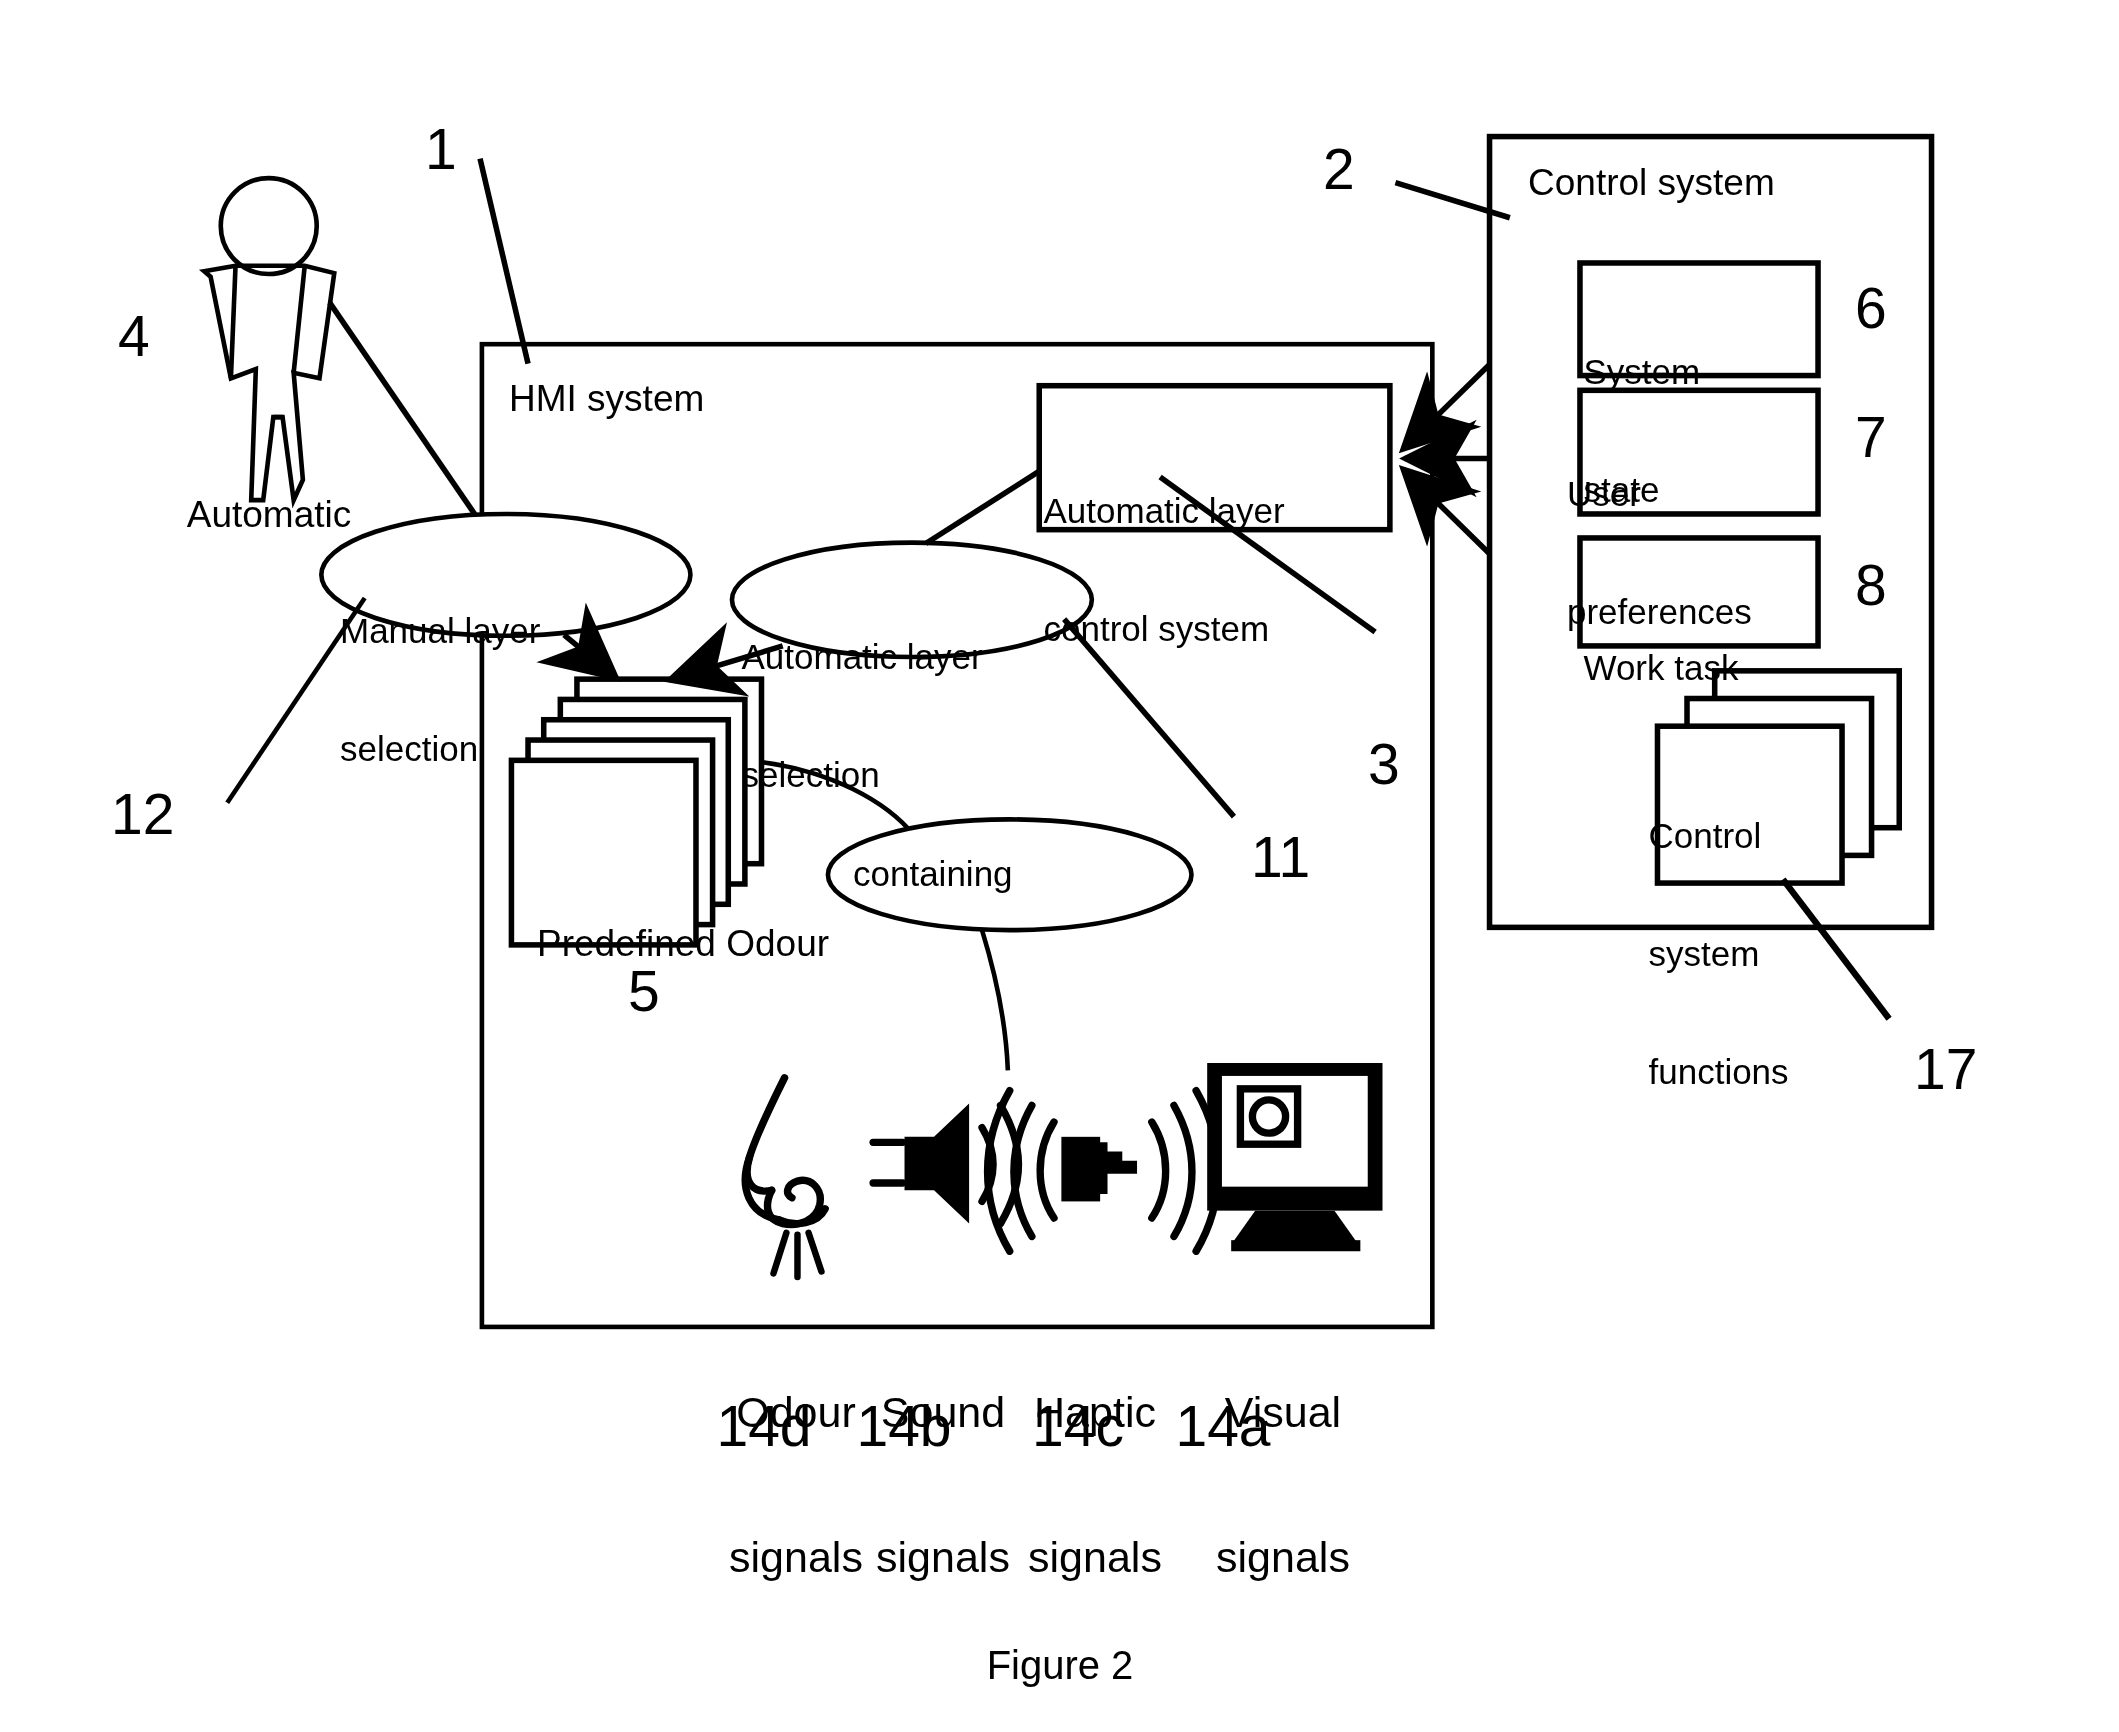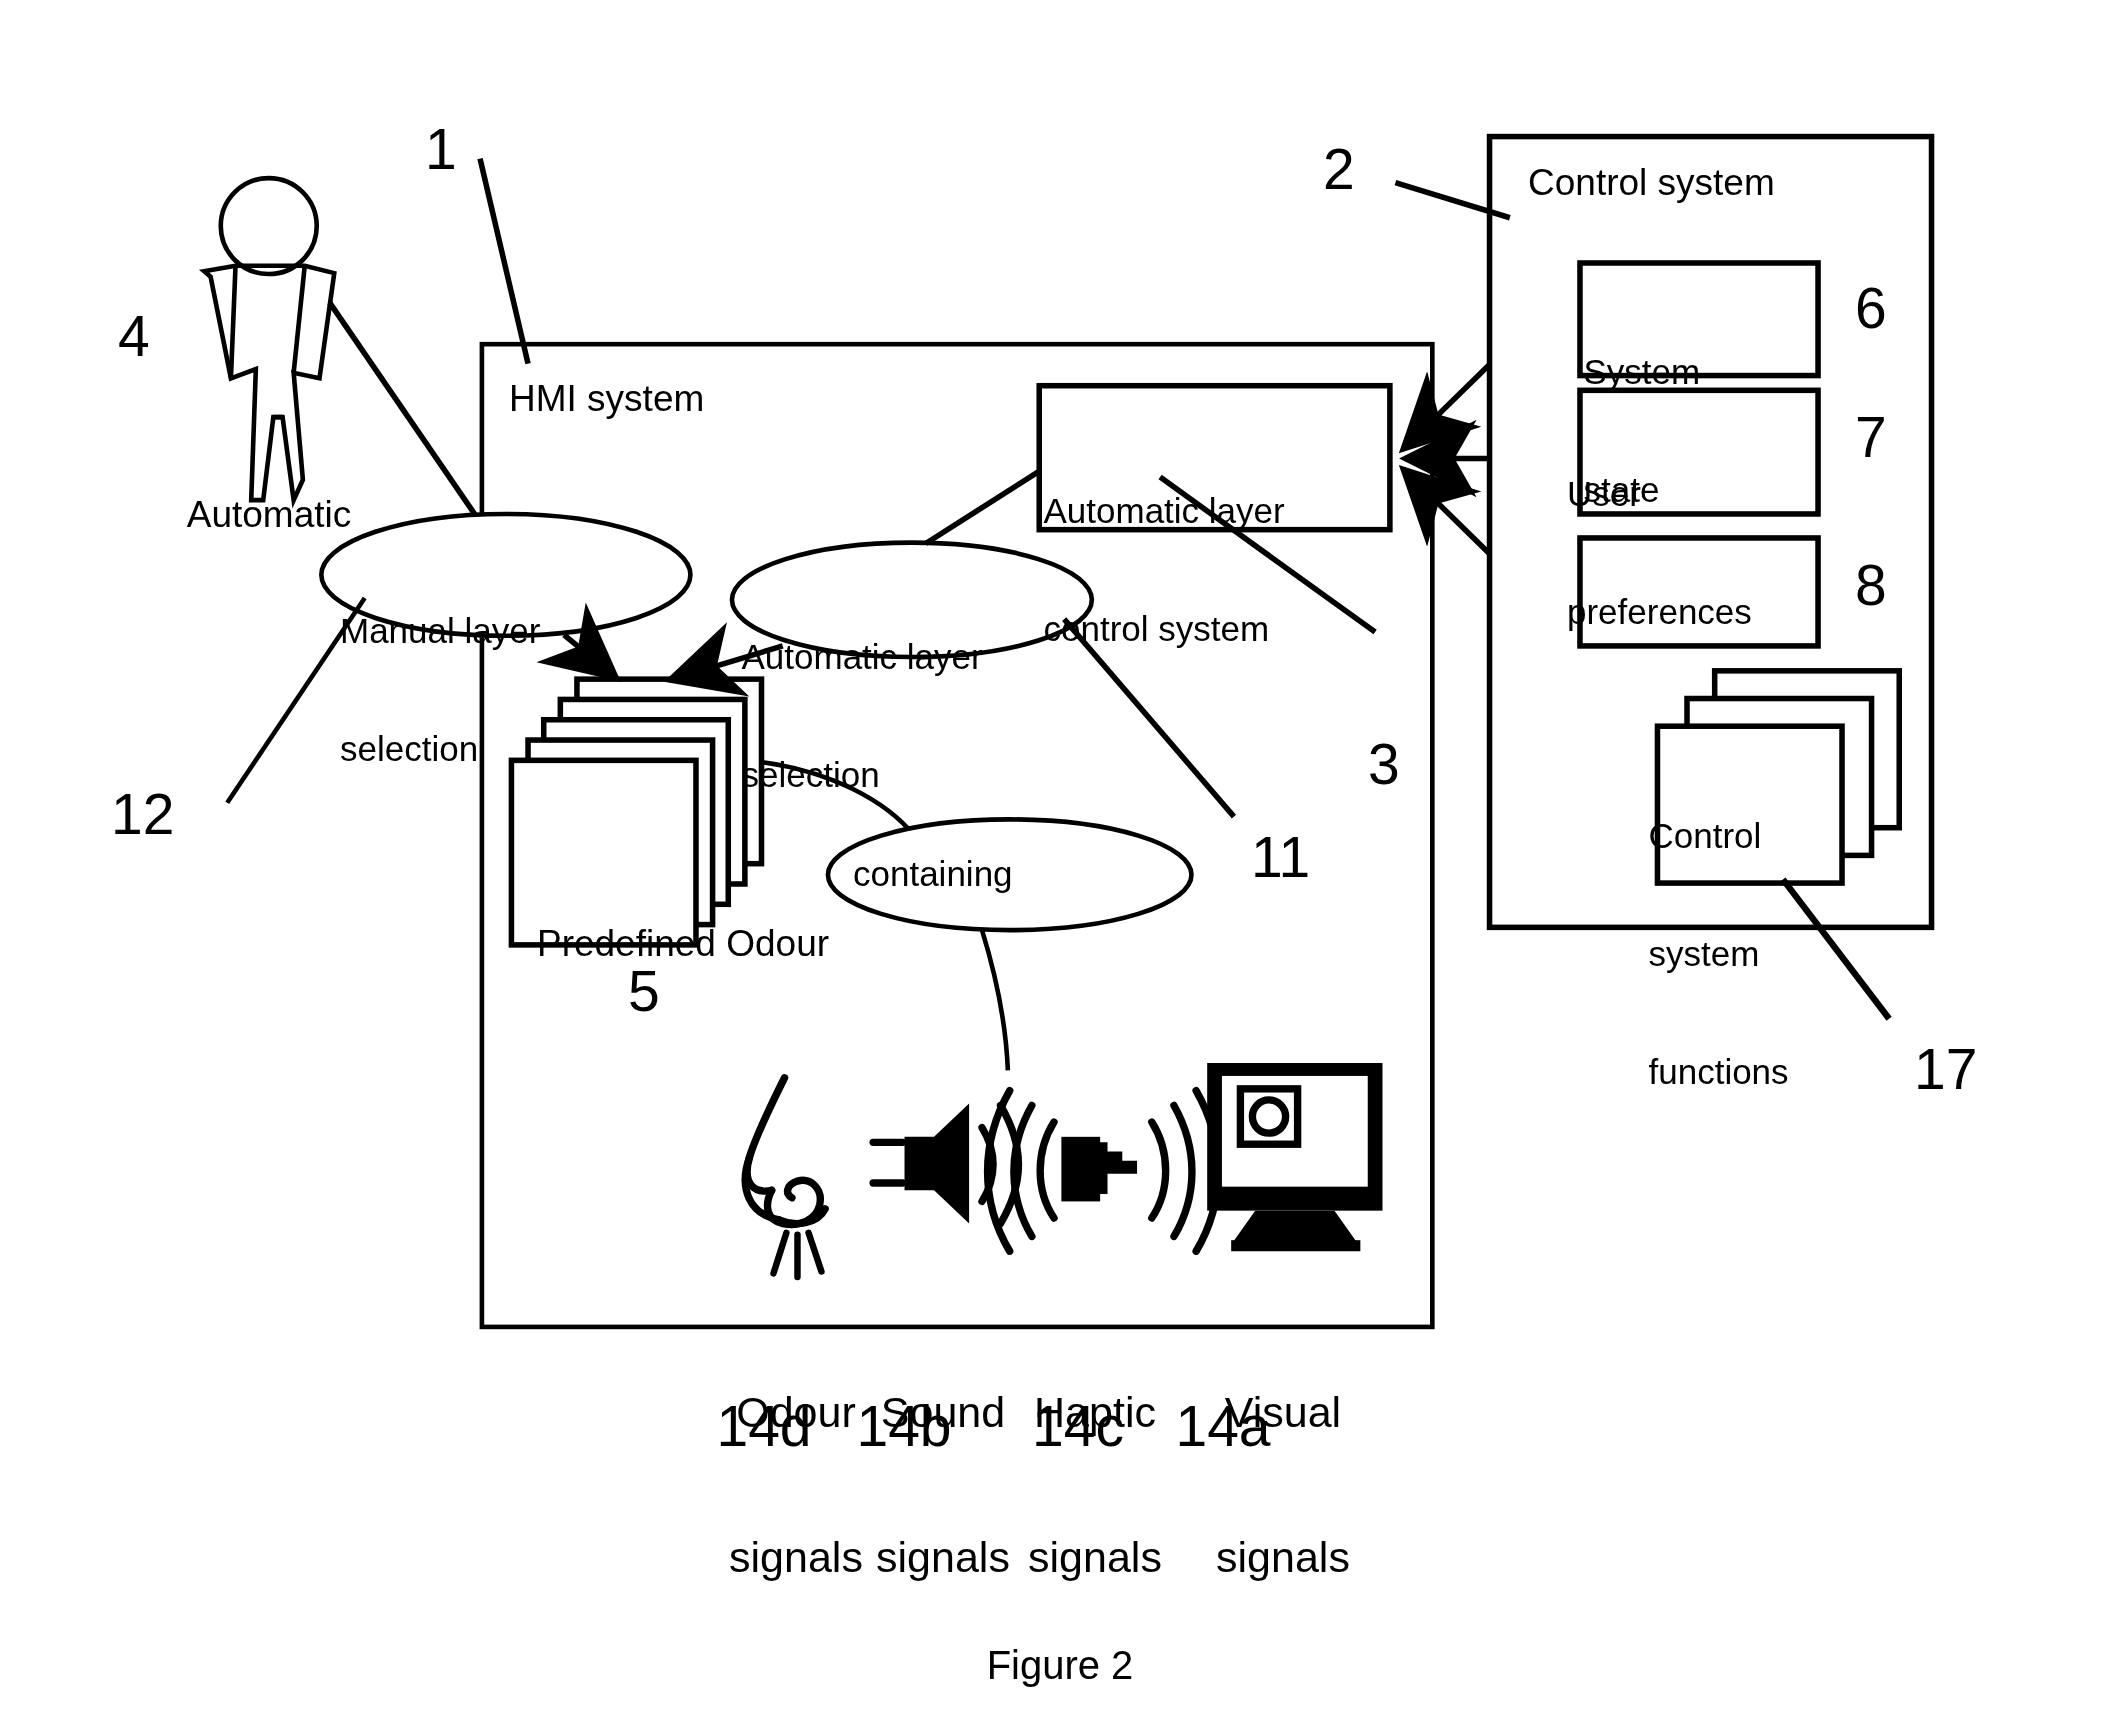--- a/index.html
+++ b/index.html
@@ -227,20 +227,23 @@
     <div>state</div>
   </div>
   <div class="lbl ref" style="left:1855px; top:277px;">6</div>
 
   <div class="lbl nodelabel ctr" style="left:1699px; top:396px; width:264px;">
     <div>User</div>
     <div>preferences</div>
   </div>
   <div class="lbl ref" style="left:1855px; top:406px;">7</div>
 
+  <div class="lbl nodelabel ctr" style="left:1699px; top:570px; width:231px;">
+    <div>Work task</div>
+  </div>
   <div class="lbl ref" style="left:1855px; top:554px;">8</div>
 
   <div class="lbl nodelabel ctr" style="left:1750px; top:738px; width:203px;">
     <div>Control</div>
     <div>system</div>
     <div>functions</div>
   </div>
 
   <div class="lbl sig ctr" style="left:796px; top:1292px; width:212px;">
     <div>Odour</div>

